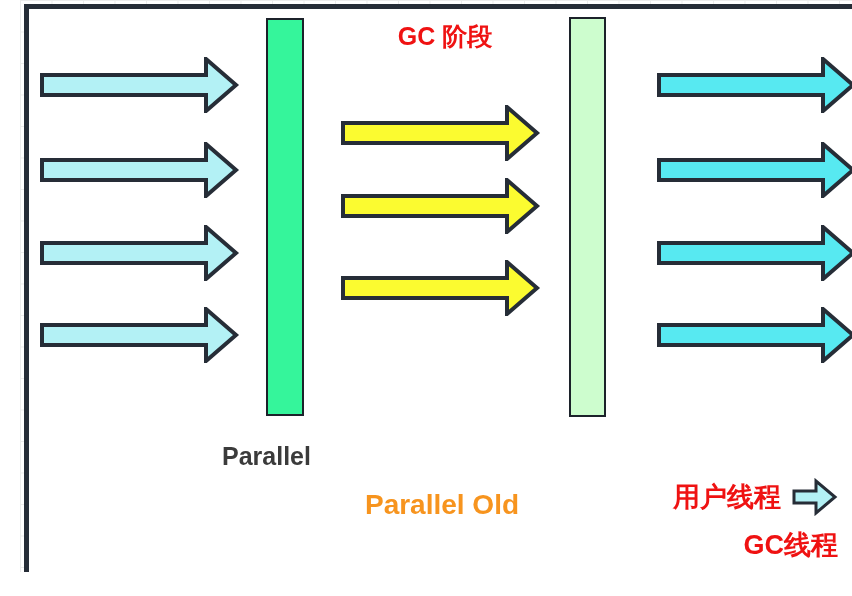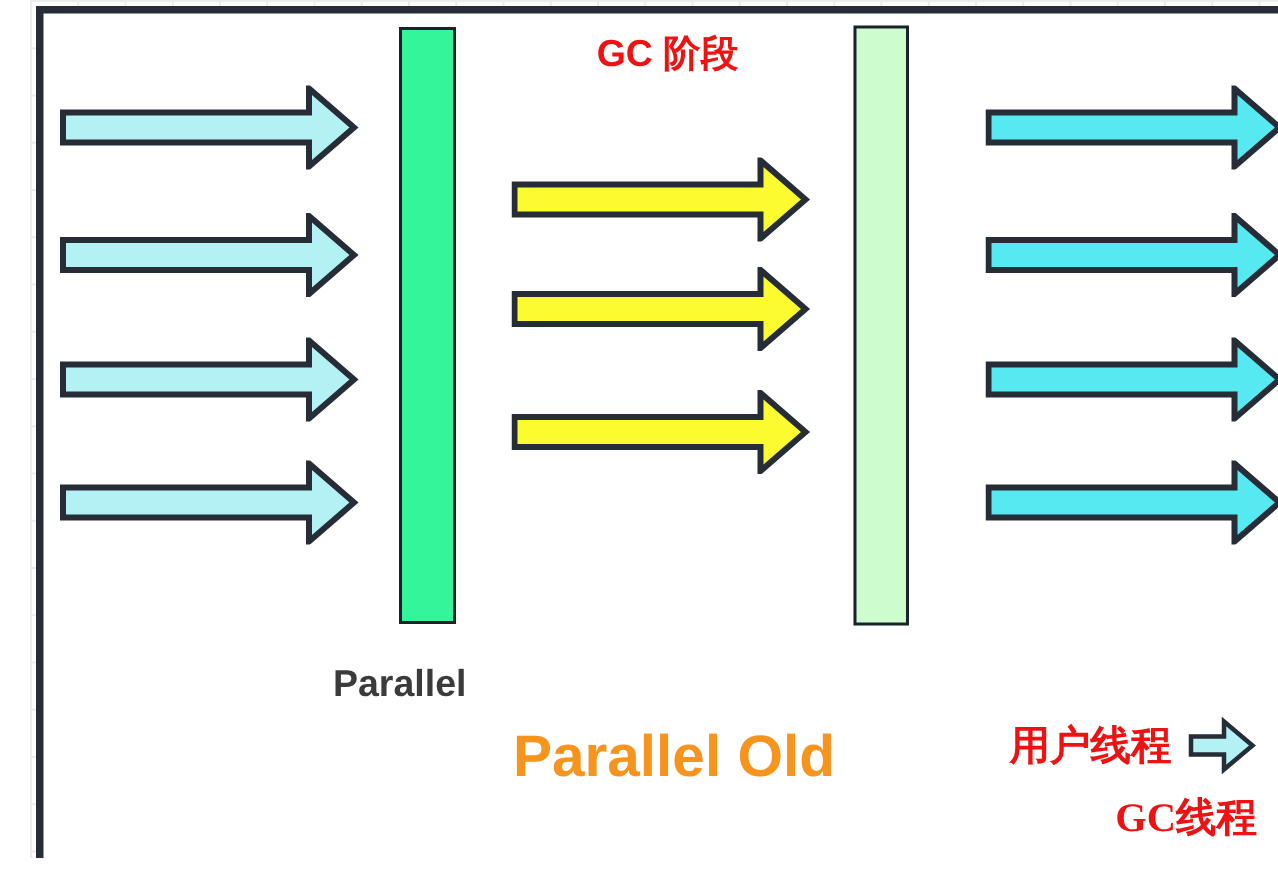--- a/index.html
+++ b/index.html
@@ -70,32 +70,31 @@
     left: 202px; top: 442px;
     color: var(--safepoint-text, #3b3b3b);
     font-size: 25px;
     font-weight: bold;
   }
   .collector-title {
     position: absolute;
     left: 322px; top: 487px; width: 200px;
     text-align: center;
     color: var(--title-orange, #f7941e);
-    font-size: 39px;
+    font-size: 28px;
     font-weight: bold;
     line-height: 36px;
     white-space: nowrap;
   }
   .legend-row {
     position: absolute;
     right: 34px;
     display: flex;
     align-items: center;
     gap: 11px;
-    font-family: Liberation Serif, serif;
   }
   .legend-row.user { top: 478px; }
   .legend-row.gc   { top: 526px; flex-direction: column; }
   .legend-label {
     color: var(--note-red, #ef1212);
     font-size: 27px;
     font-weight: bold;
     line-height: 38px;
     white-space: nowrap;
   }

